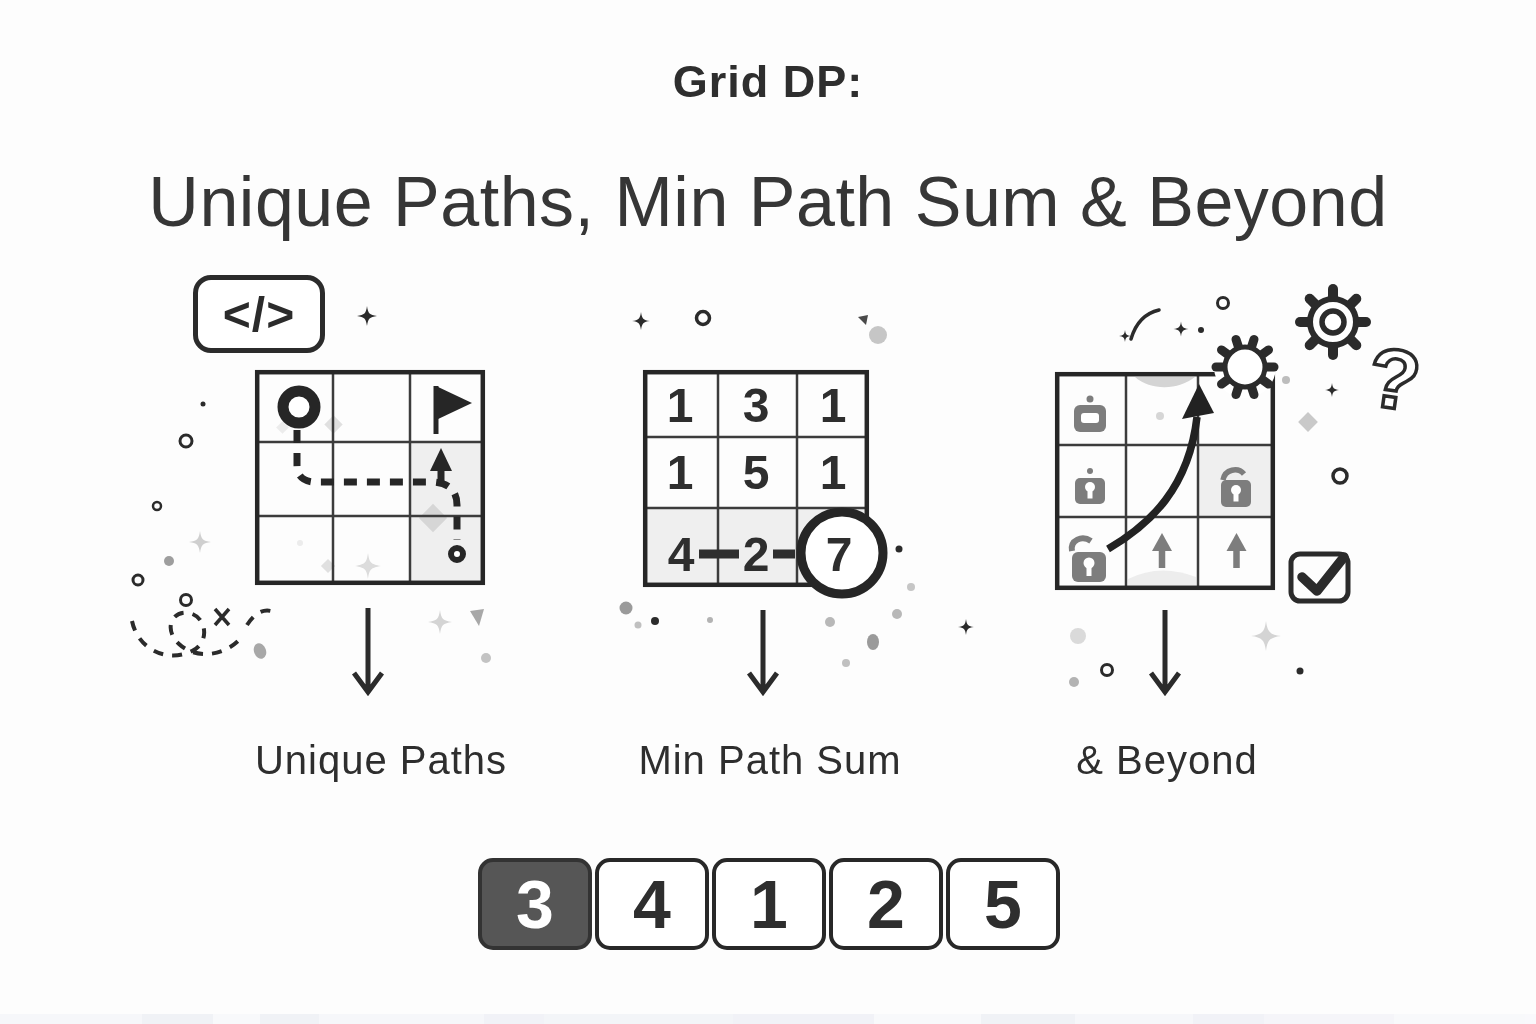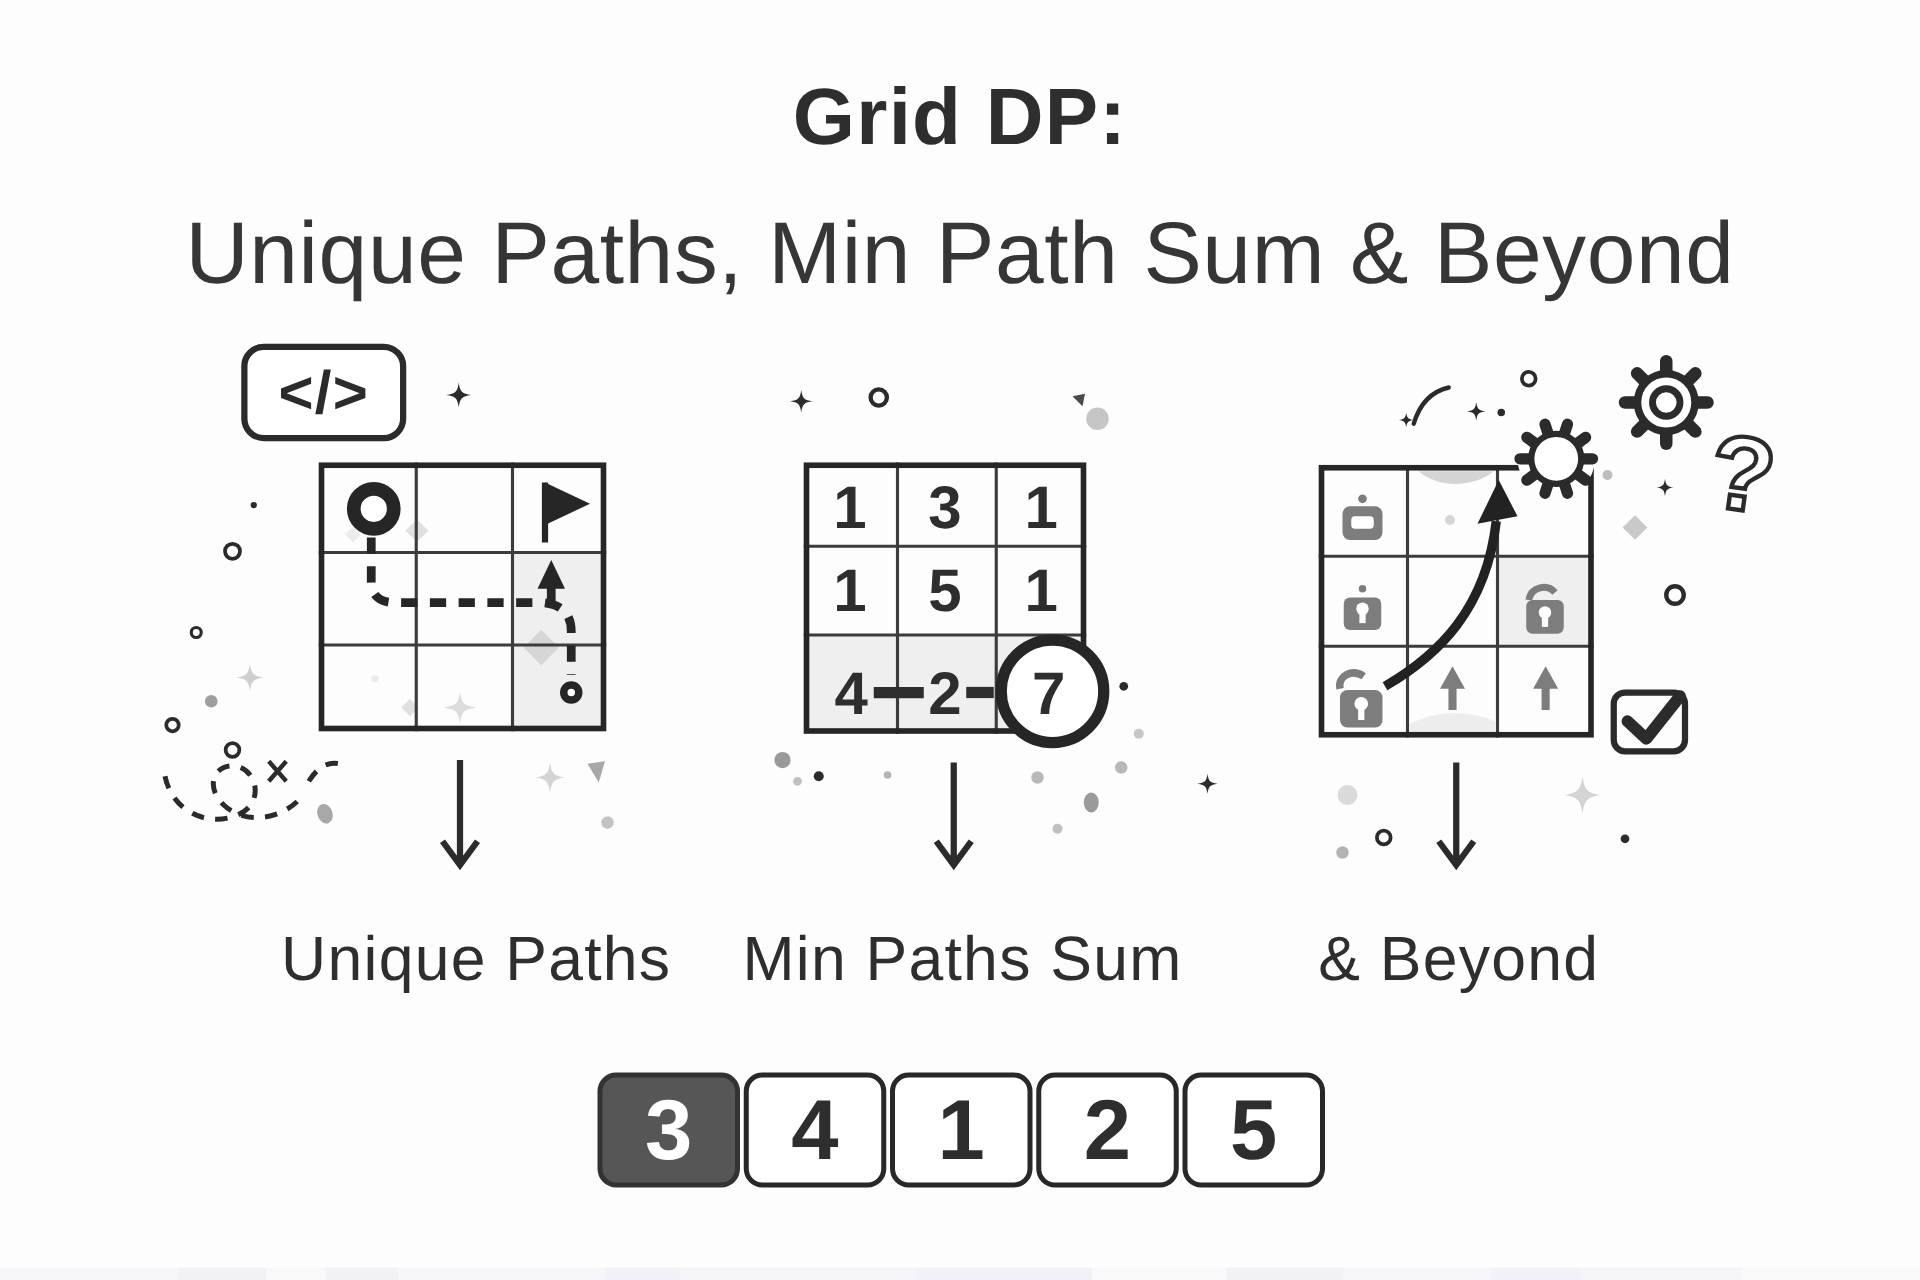--- a/index.html
+++ b/index.html
@@ -2,36 +2,36 @@
 <html><head>
 <meta charset="utf-8">
 <style>
   html,body{margin:0;padding:0;background:#ffffff;}
   .stage{
     position:relative;width:1536px;height:1024px;background:#fdfdfd;
     font-family:"Liberation Sans",sans-serif;color:#2e2e2e;overflow:hidden;
   }
   .title{
     position:absolute;left:0;right:0;top:56px;text-align:center;
-    font-size:64px;font-weight:bold;letter-spacing:1px;color:#2e2e2e;
+    font-size:45px;font-weight:bold;letter-spacing:1px;color:#2e2e2e;
   }
   .subtitle{
     position:absolute;left:0;right:0;top:162px;text-align:center;
     font-size:70px;font-weight:300;letter-spacing:.5px;color:#363636;
   }
   .code-badge{
     position:absolute;left:193px;top:275px;width:132px;height:78px;
     border:5px solid #2b2b2b;border-radius:18px;box-sizing:border-box;
     display:flex;align-items:center;justify-content:center;
     font-size:48px;font-weight:bold;letter-spacing:1px;color:#2b2b2b;background:#fff;
   }
   .grid-svg{position:absolute;overflow:visible;}
   .panel-label{
     position:absolute;top:738px;transform:translateX(-50%);white-space:nowrap;
-    font-size:50px;font-weight:300;letter-spacing:1px;color:#2e2e2e;
+    font-size:40px;font-weight:300;letter-spacing:1px;color:#2e2e2e;
   }
   .strip{position:absolute;left:478px;top:858px;display:flex;gap:3px;}
   .chip{
     width:114px;height:92px;box-sizing:border-box;border:4px solid #282828;
     border-radius:15px;background:#ffffff;display:flex;align-items:center;
     justify-content:center;font-size:68px;font-weight:bold;color:#2e2e2e;
   }
   .chip.dark{background:#565656;color:#ffffff;border-color:#333333;}
   .decor{position:absolute;left:0;top:0;pointer-events:none;}
   svg text{font-family:"Liberation Sans",sans-serif;}
@@ -150,21 +150,21 @@
       <line x1="181.5" y1="196" x2="181.5" y2="176" stroke="#7d7d7d" stroke-width="6.5"></line>
       <polygon points="171.5,179 191.5,179 181.5,161" fill="#7d7d7d"></polygon>
     </g>
     <g>
       <path d="M53,177 C96,152 134,115 142,45" fill="none" stroke="#222" stroke-width="7.5"></path>
       <polygon points="127,47 159,41 144,12" fill="#222"></polygon>
     </g>
   </svg>
 
   <div class="panel-label" style="left:381px">Unique Paths</div>
-  <div class="panel-label" style="left:770px">Min Paths Sum</div>
+  <div class="panel-label" style="left:770px">Min Path Sum</div>
   <div class="panel-label" style="left:1167px">&amp; Beyond</div>
 
   <div class="strip">
     <div class="chip dark">3</div>
     <div class="chip">4</div>
     <div class="chip">1</div>
     <div class="chip">2</div>
     <div class="chip">5</div>
   </div>
 

